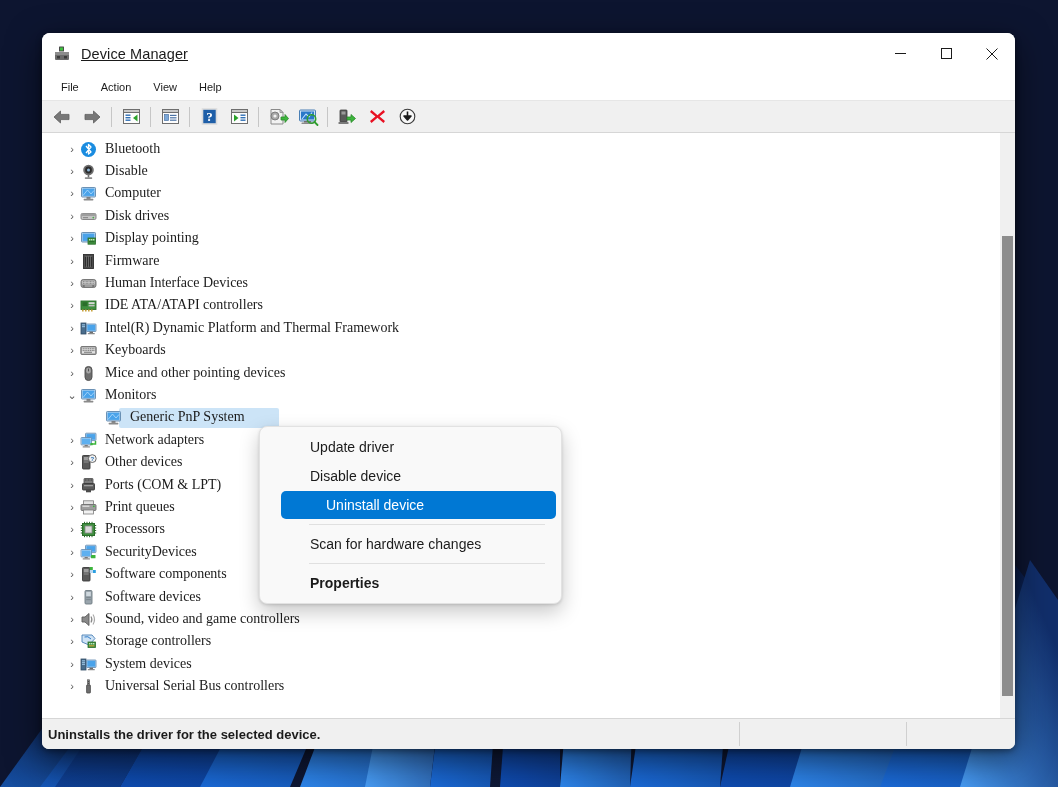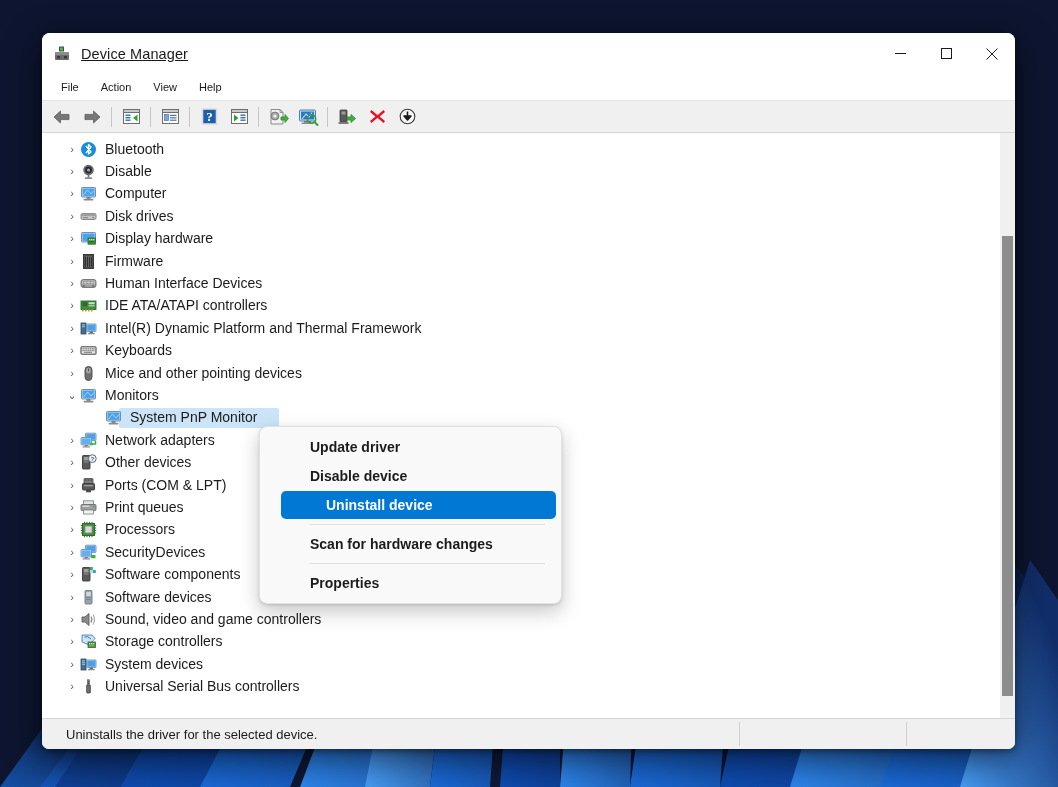--- a/index.html
+++ b/index.html
@@ -147,21 +147,21 @@
     display: inline-block;
     flex: 0 0 16px;
   }
   .ticon {
     width: 17px;
     height: 17px;
     margin-right: 8px;
     flex: 0 0 17px;
     display: block;
   }
-  .tlabel { line-height: 1; padding-bottom: 1px; }
+  .tlabel { line-height: 1; padding-bottom: 1px; font-family: Liberation Serif, serif; }
   .trow.selected .selbox {
     position: absolute;
     left: 0;
     top: 1px;
     height: 20px;
     background: #cce4f7;
     border-radius: 2px;
     z-index: 0;
   }
   .trow.selected .chev,
@@ -188,21 +188,21 @@
     height: 30px;
     min-height: 30px;
     background: #f0f0f0;
     border-top: 1px solid #d6d6d6;
     display: flex;
     align-items: center;
     font-size: 13px;
     color: #1b1b1b;
     position: relative;
   }
-  #status-text { padding-left: 24px; }
+  #status-text { padding-left: 6px; font-weight: bold; }
   .sb-div {
     position: absolute;
     top: 3px;
     bottom: 3px;
     width: 1px;
     background: #d0d0d0;
   }
 
   
   #ctxmenu {
@@ -219,21 +219,20 @@
   }
   .ctx-item {
     height: 28px;
     display: flex;
     align-items: center;
     padding-left: 45px;
     font-size: 14px;
     color: #1b1b1b;
     border-radius: 5px;
     margin: 1px 1px;
-    font-weight: bold;
   }
   .ctx-item.highlight {
     background: #0078d4;
     color: #ffffff;
     margin-left: 17px;
   }
   .ctx-item.bold { font-weight: bold; }
   .ctx-sep {
     height: 1px;
     background: #e0e0e0;
@@ -466,21 +465,21 @@
             <span class="chev">›</span>
             <svg class="ticon" viewBox="0 0 17 17">
               <rect x="1.5" y="2.5" width="14" height="9.5" rx="0.8" fill="#b9d6ef" stroke="#5d87ad" stroke-width="0.9"></rect>
               <rect x="2.6" y="3.6" width="11.8" height="7.3" fill="#4aa3ea"></rect>
               <rect x="8" y="8" width="7.5" height="6.2" fill="#3f8f3f" stroke="#2b6e2b" stroke-width="0.8"></rect>
               <rect x="9" y="9" width="1.4" height="1.4" fill="#bfe3bf"></rect>
               <rect x="11" y="9" width="1.4" height="1.4" fill="#bfe3bf"></rect>
               <rect x="13" y="9" width="1.4" height="1.4" fill="#bfe3bf"></rect>
               <rect x="9" y="11" width="5.4" height="1.2" fill="#2b6e2b"></rect>
             </svg>
-            <span class="tlabel">Display hardware</span>
+            <span class="tlabel">Display pointing</span>
           </div>
           <div class="trow" style="padding-left: 22px;">
             <span class="chev">›</span>
             <svg class="ticon" viewBox="0 0 17 17">
               <rect x="3.5" y="1.5" width="10" height="14" fill="#4a4a4a" stroke="#2e2e2e" stroke-width="0.9"></rect>
               <rect x="4.8" y="3" width="7.4" height="11" fill="#6e6e6e"></rect>
               <g fill="#2e2e2e">
                 <rect x="5" y="3.6" width="1.1" height="10.2"></rect>
                 <rect x="7" y="3.6" width="1.1" height="10.2"></rect>
                 <rect x="9" y="3.6" width="1.1" height="10.2"></rect>
@@ -594,21 +593,21 @@
           <div class="trow selected" style="padding-left: 63px;">
             <div class="selbox" style="left: 77px; width: 160px;"></div>
             <span class="chev" style="flex: 0 0 0px; width: 0px;"></span>
             <svg class="ticon" viewBox="0 0 17 17">
               <rect x="1.5" y="2.5" width="14" height="9.5" rx="0.8" fill="#b9d6ef" stroke="#5d87ad" stroke-width="0.9"></rect>
               <rect x="2.6" y="3.6" width="11.8" height="7.3" fill="#4aa3ea"></rect>
               <path d="M3 10.5 L7.5 5 L11 9 L14 5.5" stroke="#bfe3ff" stroke-width="0.9" fill="none" opacity="0.8"></path>
               <rect x="6.5" y="12.2" width="4" height="1.6" fill="#6e6e6e"></rect>
               <rect x="3.6" y="13.8" width="9.8" height="1.6" rx="0.6" fill="#8a8a8a"></rect>
             </svg>
-            <span class="tlabel">System PnP Monitor</span>
+            <span class="tlabel">Generic PnP System</span>
           </div>
           <div class="trow" style="padding-left: 22px;">
             <span class="chev">›</span>
             <svg class="ticon" viewBox="0 0 17 17">
               <rect x="5.5" y="1.2" width="10.5" height="7.4" rx="0.7" fill="#b9d6ef" stroke="#5d87ad" stroke-width="0.8"></rect>
               <rect x="6.4" y="2.1" width="8.7" height="5.6" fill="#4aa3ea"></rect>
               <rect x="1" y="5.5" width="10.5" height="7.4" rx="0.7" fill="#cfe3f5" stroke="#5d87ad" stroke-width="0.8"></rect>
               <rect x="1.9" y="6.4" width="8.7" height="5.6" fill="#5eb0f0"></rect>
               <rect x="4.6" y="13.1" width="3.2" height="1.2" fill="#6e6e6e"></rect>
               <rect x="2.6" y="14.2" width="7.4" height="1.4" rx="0.5" fill="#8a8a8a"></rect>

